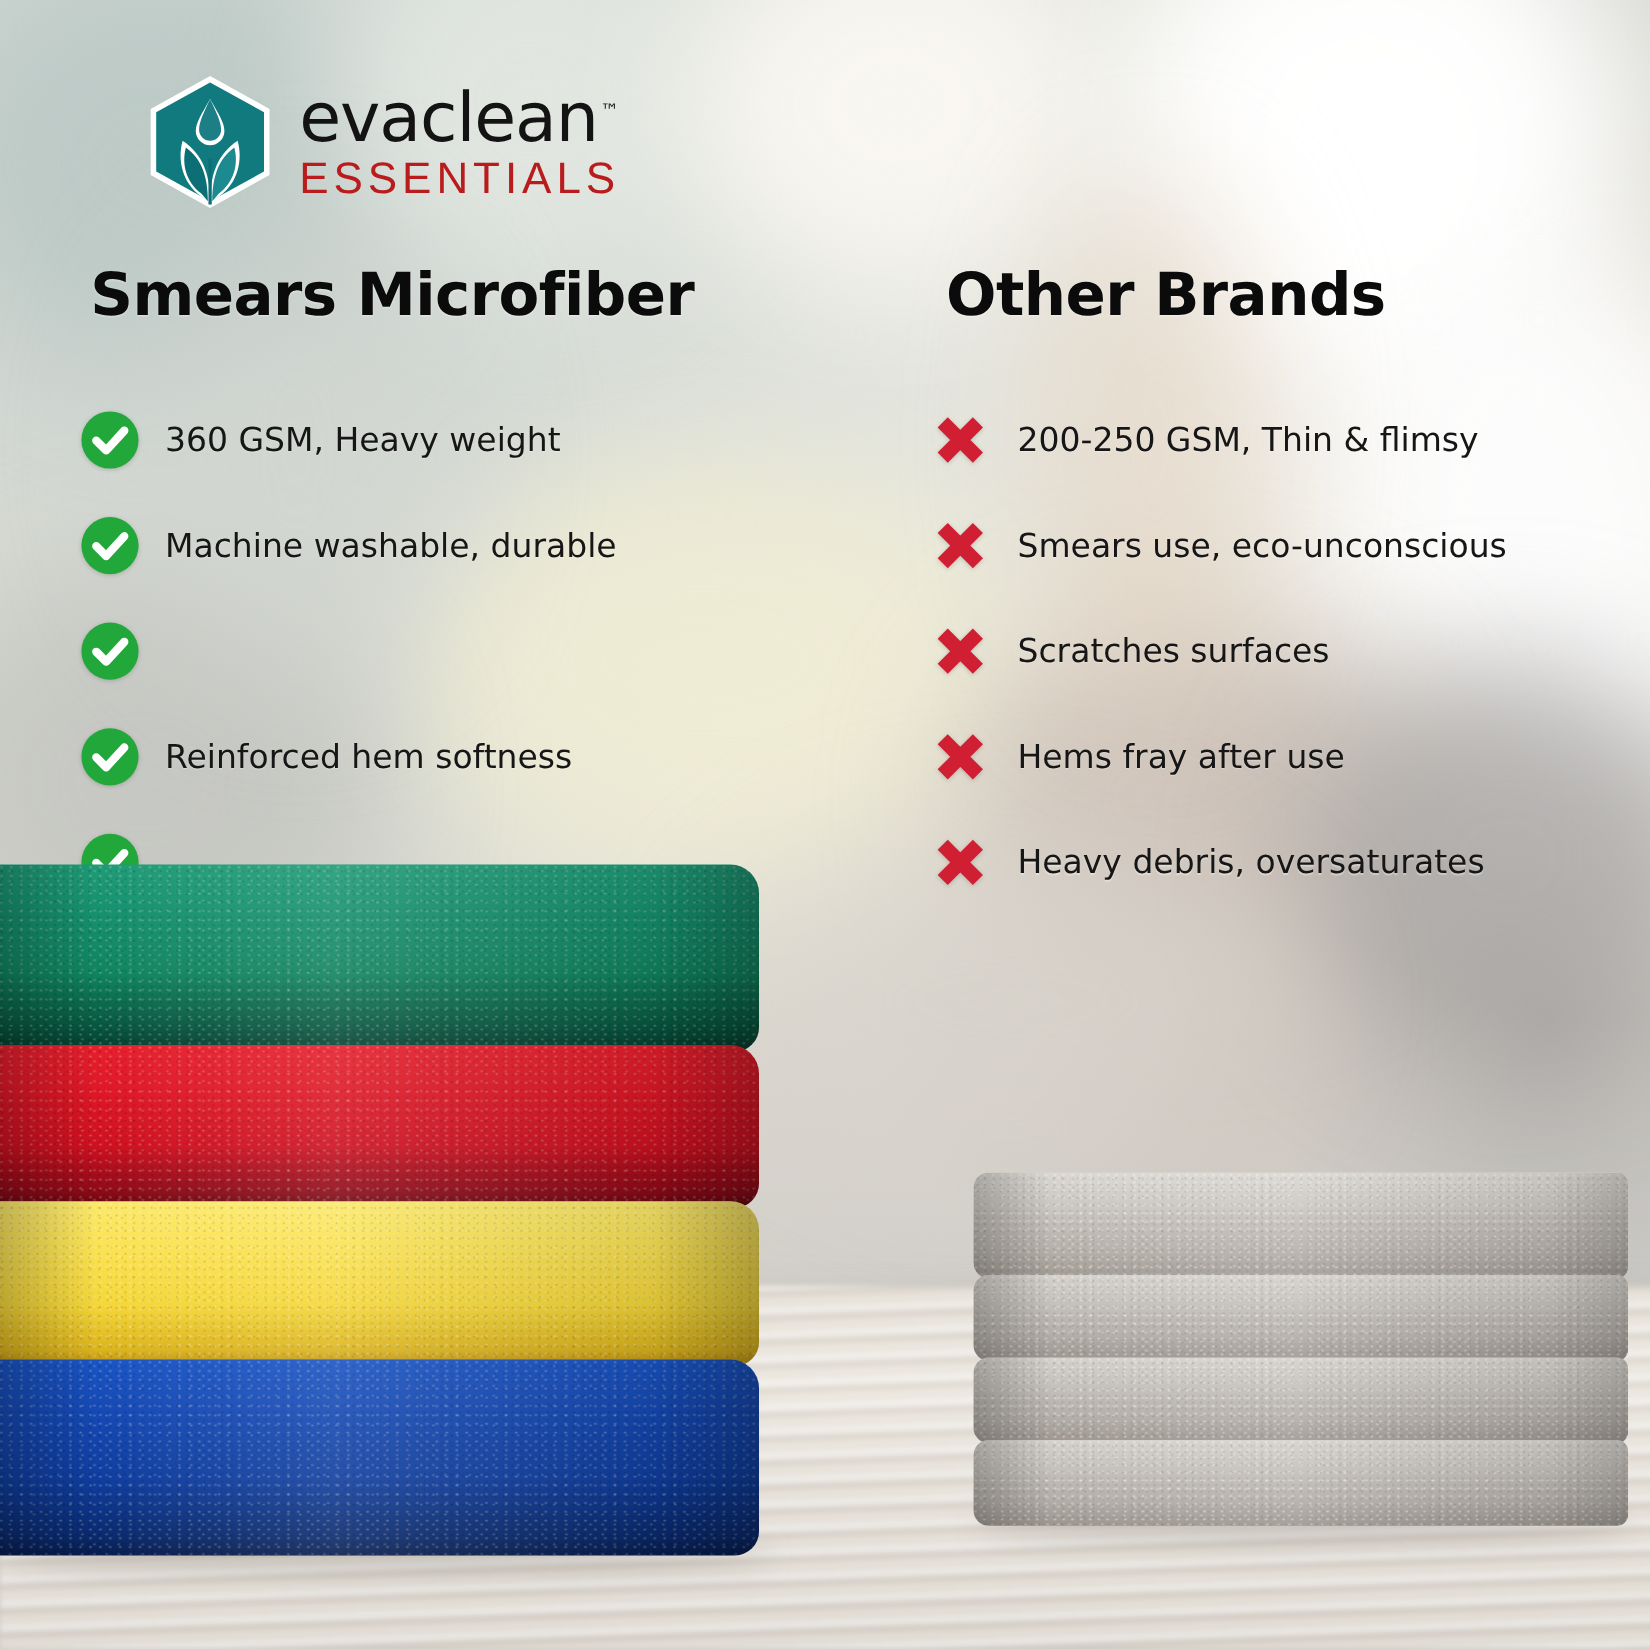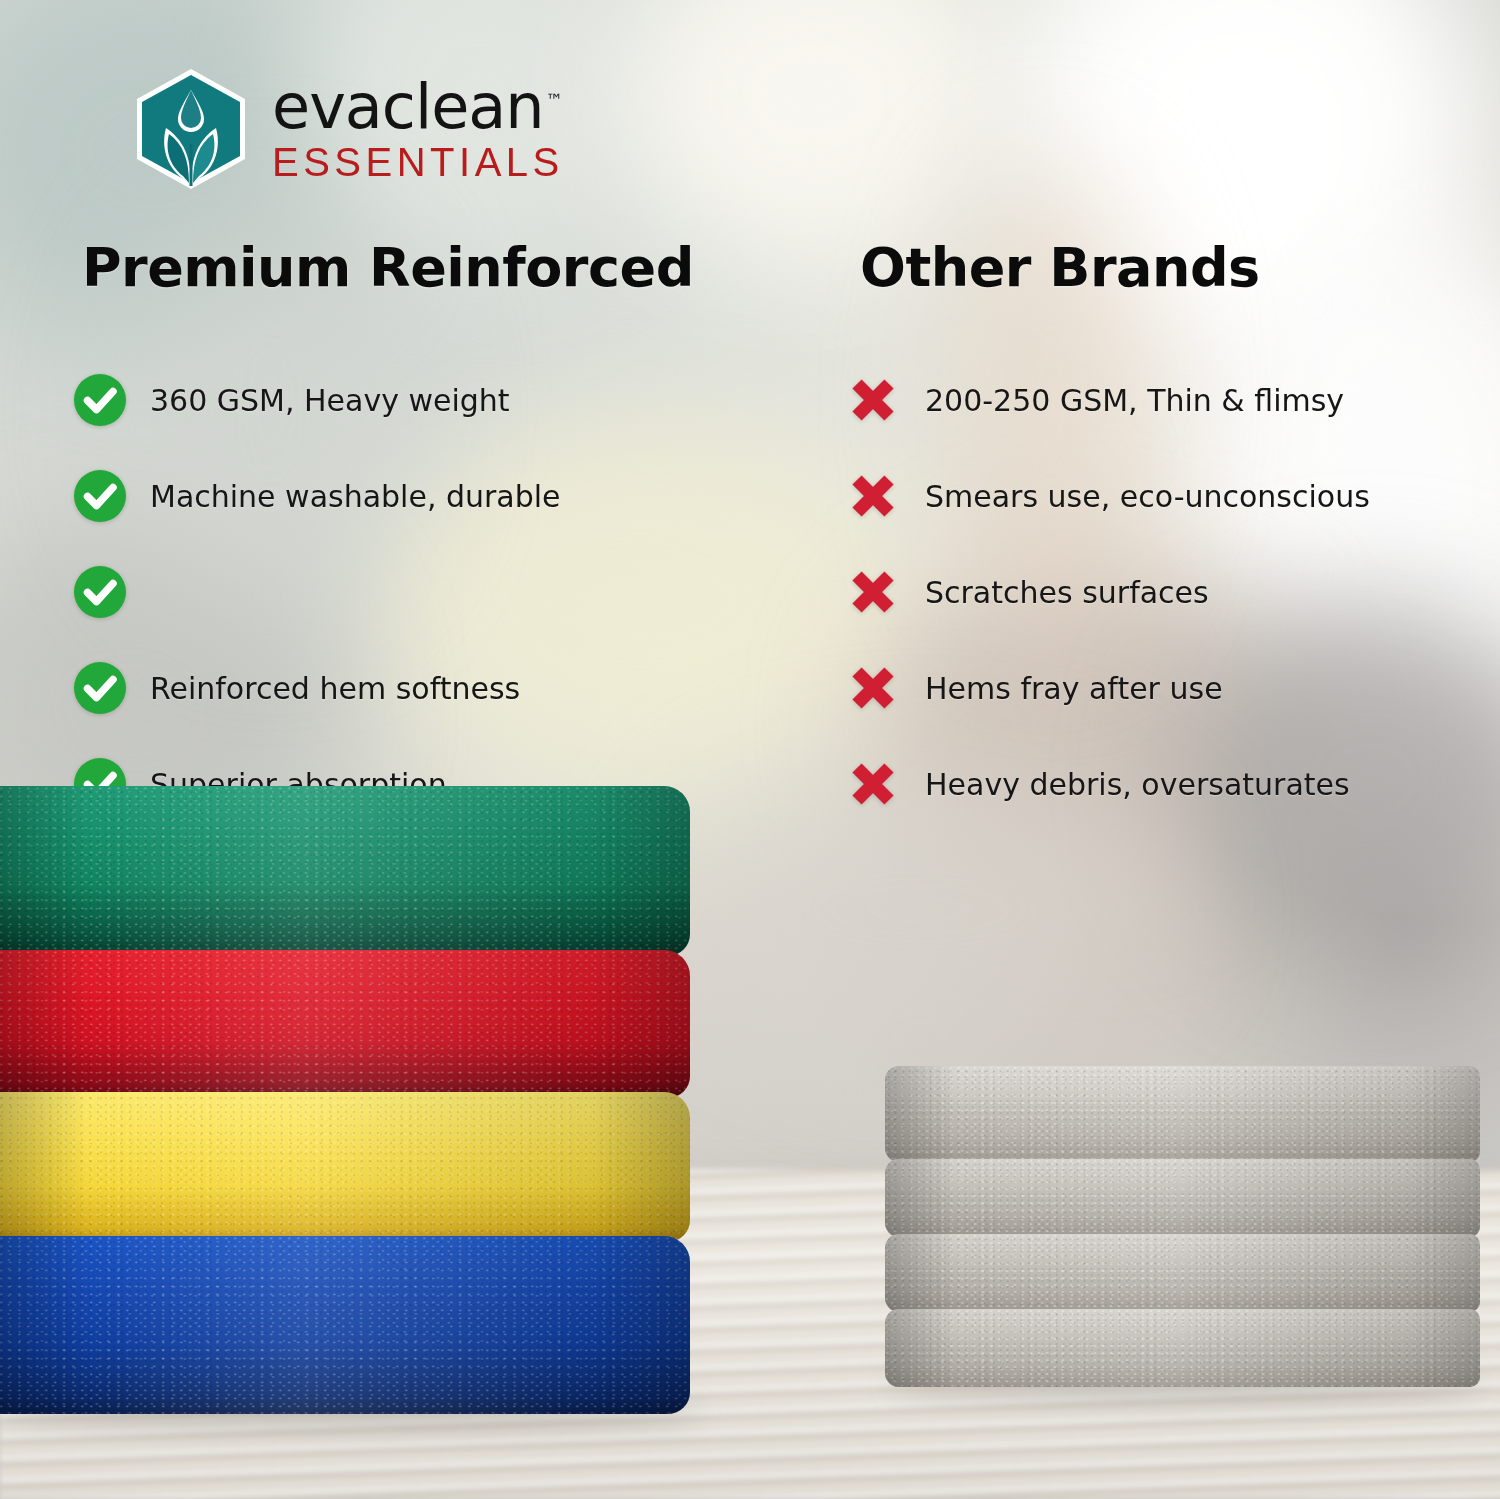--- a/index.html
+++ b/index.html
@@ -200,21 +200,21 @@
         <path d="M65,117 C65,94 71,78 85,68 C89,83 85,99 71,110 Z" fill="#1d8a8f"></path>
         <path d="M63,120 L63,78" stroke="#0d6f76" stroke-width="3" fill="none"></path>
       </svg>
     </div>
     <div class="wordmark">
       <div class="brandname"><span>evaclean</span><span class="tm">™</span></div>
       <div class="sub">ESSENTIALS</div>
     </div>
   </div>
 
-  <div class="heading" id="head-left">Premium Reinforced</div>
+  <div class="heading" id="head-left">Smears Microfiber</div>
   <div class="heading" id="head-right">Other Brands</div>
 
   <div class="list" id="list-left">
 
     <div class="row">
       <span class="ico">
         <svg viewBox="0 0 56 56" xmlns="http://www.w3.org/2000/svg">
           <circle cx="28" cy="28" r="26" fill="#22a83a"></circle>
           <path d="M15.5 28.5 L24.5 37.5 L41 19.5" stroke="#ffffff" stroke-width="7.5" stroke-linecap="round" stroke-linejoin="round" fill="none"></path>
         </svg>
@@ -251,21 +251,20 @@
       <span class="row-label">Reinforced hem softness</span>
     </div>
 
     <div class="row">
       <span class="ico">
         <svg viewBox="0 0 56 56" xmlns="http://www.w3.org/2000/svg">
           <circle cx="28" cy="28" r="26" fill="#22a83a"></circle>
           <path d="M15.5 28.5 L24.5 37.5 L41 19.5" stroke="#ffffff" stroke-width="7.5" stroke-linecap="round" stroke-linejoin="round" fill="none"></path>
         </svg>
       </span>
-      <span class="row-label">Superior absorption</span>
     </div>
   </div>
 
   <div class="list" id="list-right">
 
     <div class="row">
       <span class="ico">
         <svg viewBox="0 0 56 56" xmlns="http://www.w3.org/2000/svg">
           <path d="M12 12 L44 44 M44 12 L12 44" stroke="#d01f33" stroke-width="13" stroke-linecap="butt" fill="none"></path>
         </svg>

